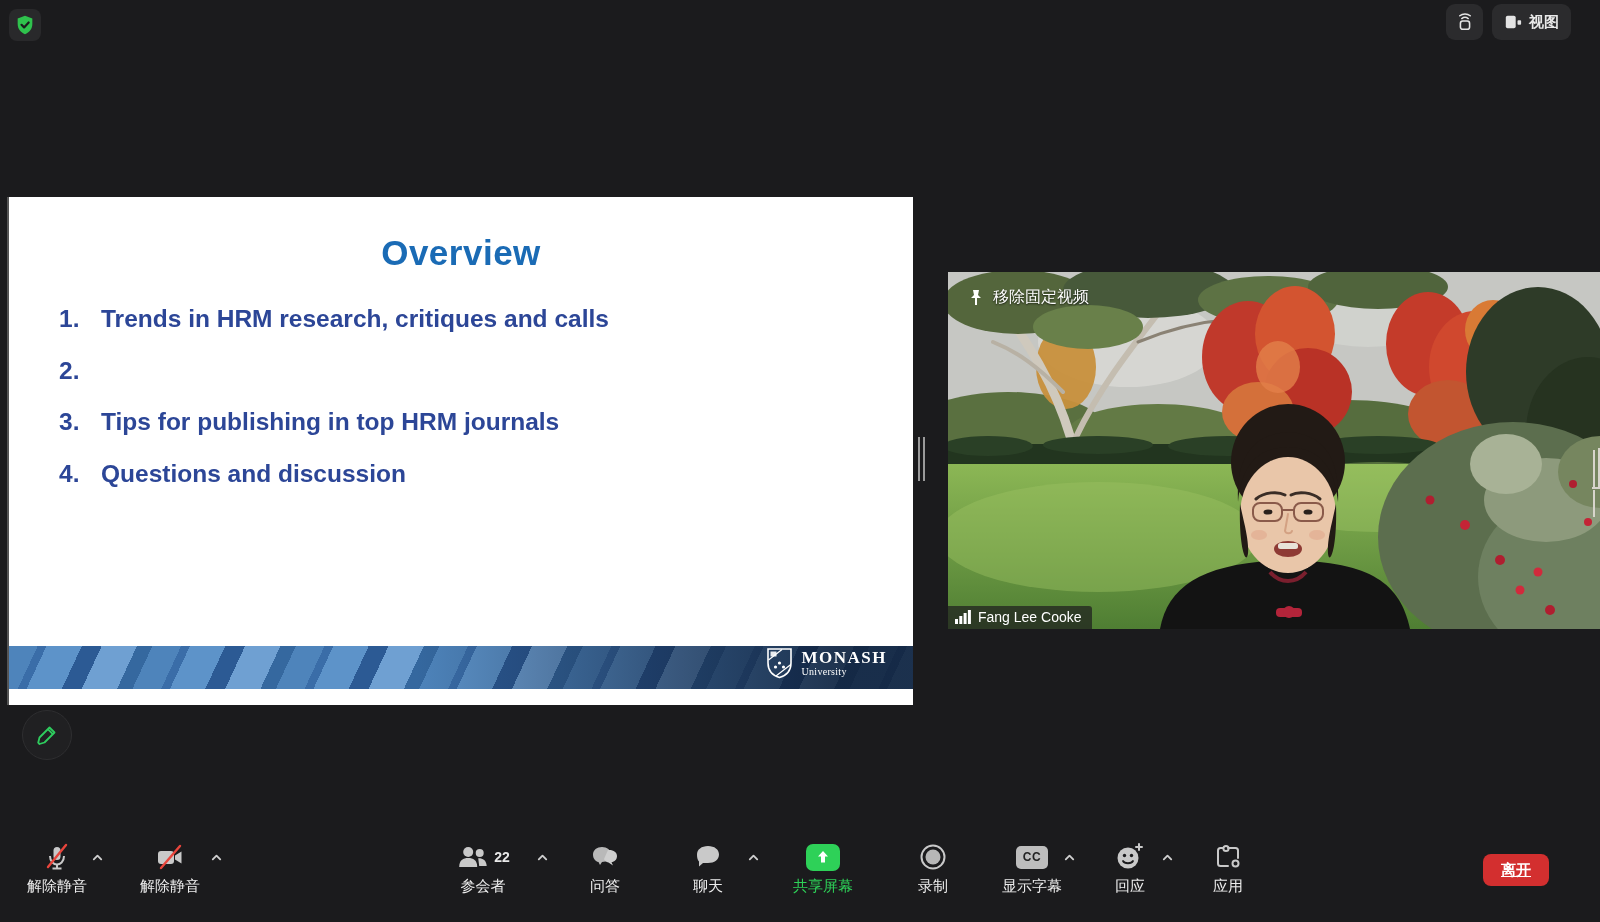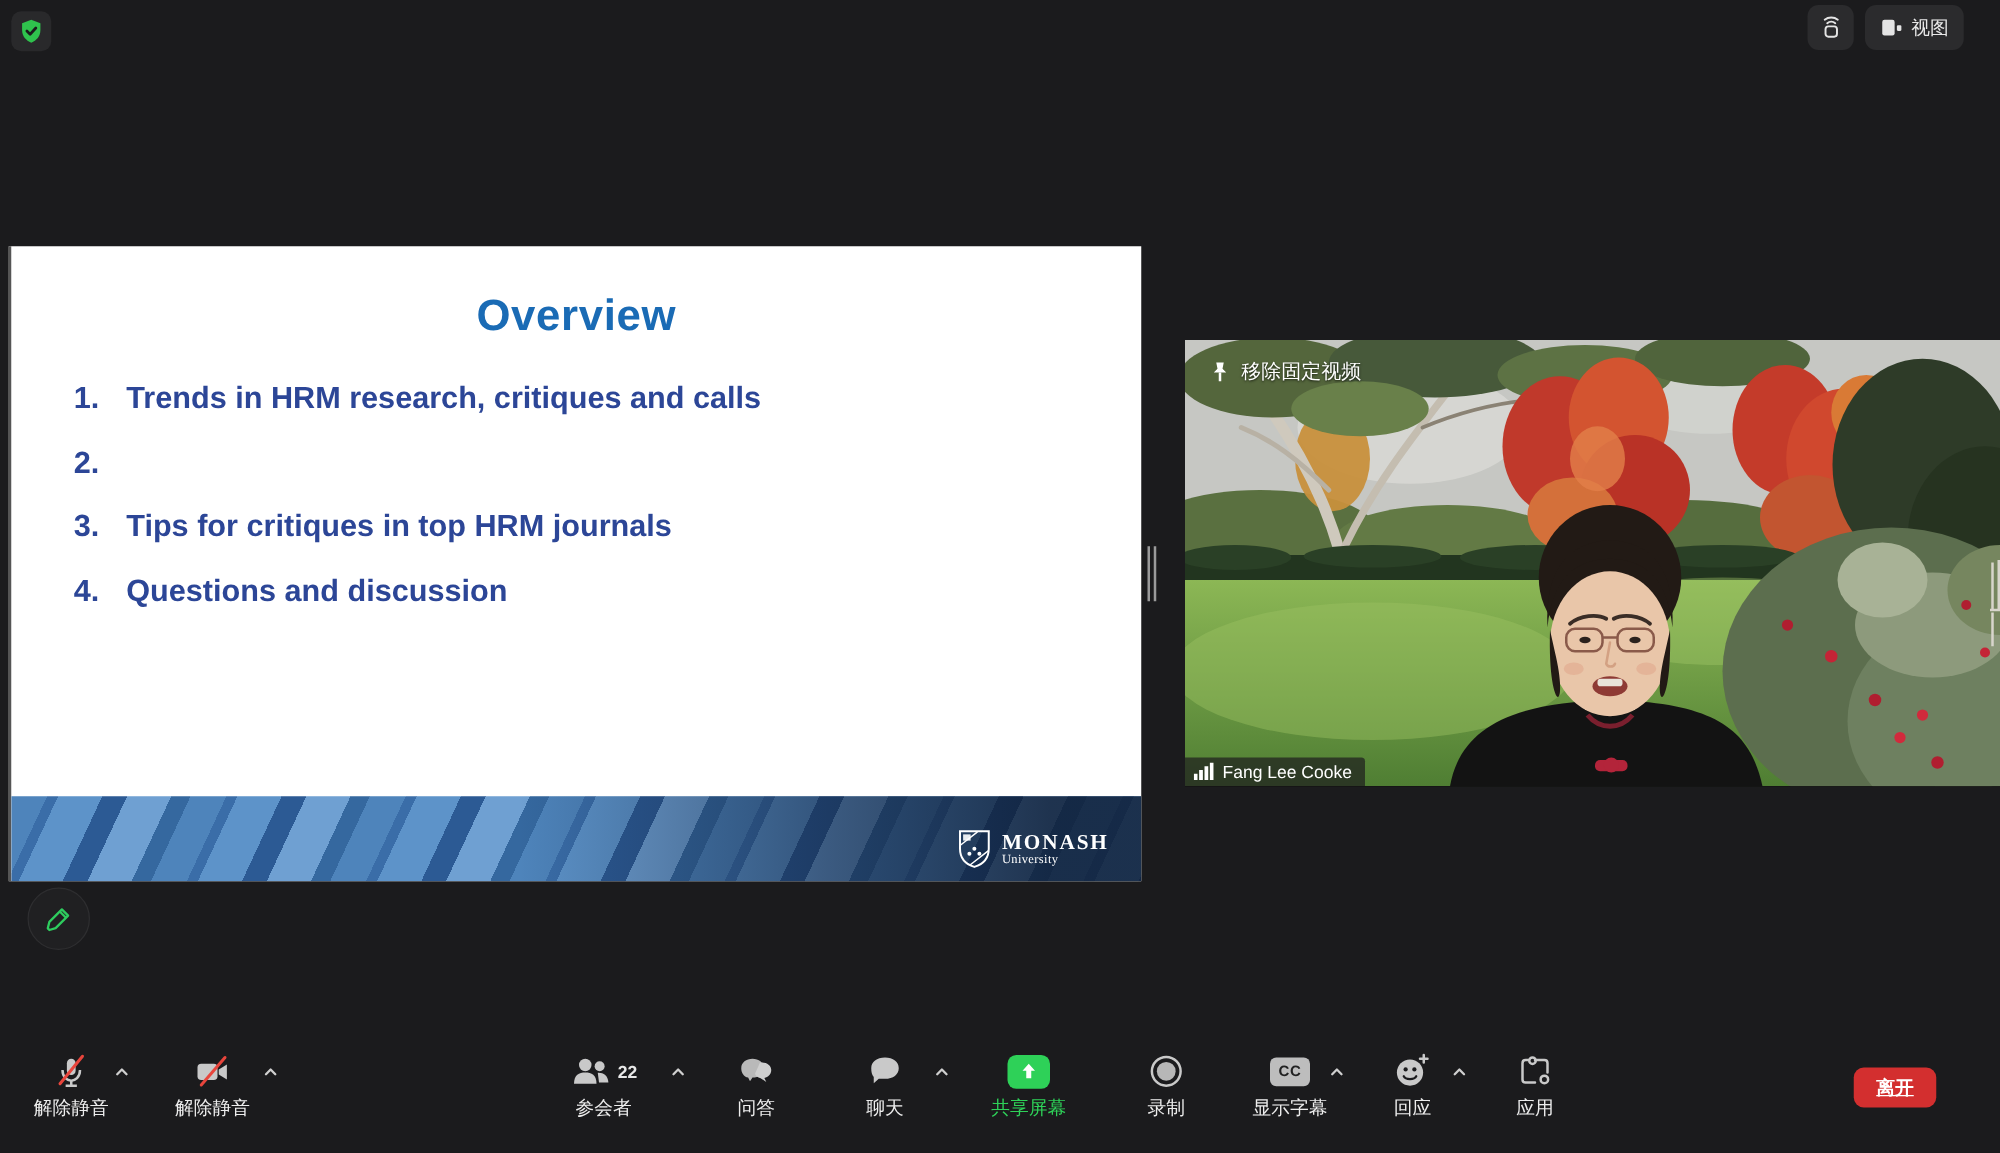--- a/index.html
+++ b/index.html
@@ -15,41 +15,41 @@
     position:absolute; left:9px; top:9px; width:32px; height:32px;
     background:#29292b; border-radius:8px;
     display:flex; align-items:center; justify-content:center; cursor:pointer;
   }
   .tr-btn {
     position:absolute; top:4px; height:36px; background:#2b2b2d;
     border-radius:9px; display:flex; align-items:center; justify-content:center;
     gap:7px; cursor:pointer; color:#e8e8e8; font-size:15px;
   }
   #btn-wireless { left:1446px; width:37px; }
-  #btn-view { left:1492px; padding:0 12px; }
+  #btn-view { left:1492px; padding:0 12px;font-weight:bold; }
   
   .slide {
     position:absolute; left:7px; top:197px; width:906px; height:508px;
     background:#ffffff; overflow:hidden;
     border-left:2px solid #555;
   }
   .slide-title {
     position:absolute; left:0; right:0; top:36px; text-align:center;
     font-size:35px; font-weight:bold; color:#1a6bb5; letter-spacing:0.5px;
   }
   .slide-list {
     position:absolute; left:50px; top:108px; right:40px;
     display:flex; flex-direction:column; gap:23.5px;
   }
   .slide-item {
     display:flex; font-size:24.5px; font-weight:bold; color:#2c4697;
   }
   .slide-item .num { width:42px; flex:0 0 42px; }
   .band {
-    position:absolute; left:0; right:0; bottom:0; height:68px;
+    position:absolute; left:0; right:0; bottom:16px; height:43px;
     background:
       linear-gradient(90deg, rgba(16,35,64,0) 45%, rgba(17,34,62,0.55) 72%, rgba(13,27,50,0.82) 92%),
       repeating-linear-gradient(115deg,
         #4e84bb 0 26px, #3a6da8 26px 34px, #5d93c9 34px 66px,
         #2c5a94 66px 84px, #6fa0d2 84px 116px, #35689f 116px 130px);
   }
   .monash {
     position:absolute; right:26px; bottom:10px; display:flex; align-items:center; gap:9px;
     color:#ffffff;
   }
@@ -144,21 +144,21 @@
   <div class="slide-list">
     <div class="slide-item">
       <span class="num">1.</span>
       <span>Trends in HRM research, critiques and calls</span>
     </div>
     <div class="slide-item">
       <span class="num">2.</span>
     </div>
     <div class="slide-item">
       <span class="num">3.</span>
-      <span>Tips for critiques in top HRM journals</span>
+      <span>Tips for publishing in top HRM journals</span>
     </div>
     <div class="slide-item">
       <span class="num">4.</span>
       <span>Questions and discussion</span>
     </div>
   </div>
   <div class="band">
     <div class="monash">
       <svg width="27" height="32" viewBox="0 0 27 32">
         <path d="M2 2 H25 V16 C25 24 20 28.5 13.5 30.5 C7 28.5 2 24 2 16 Z" fill="none" stroke="#ffffff" stroke-width="1.6"></path>

